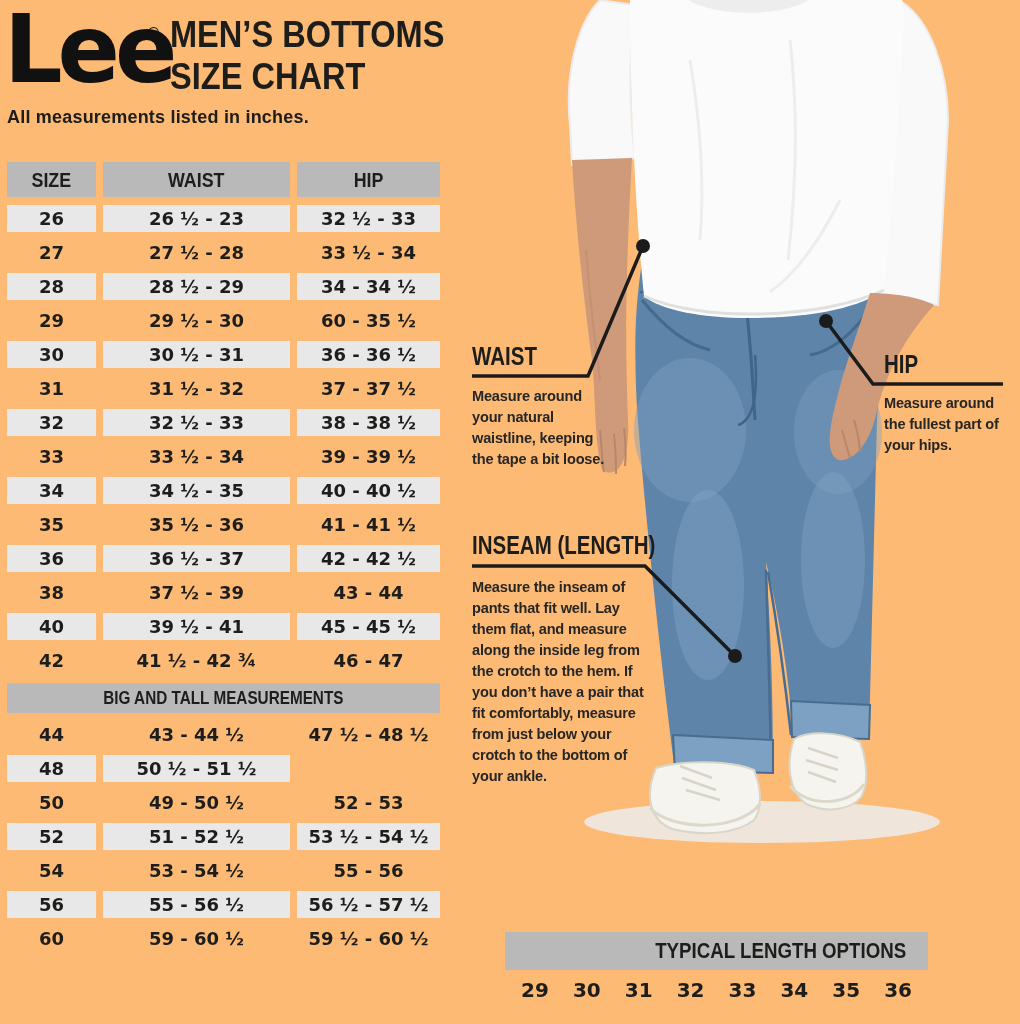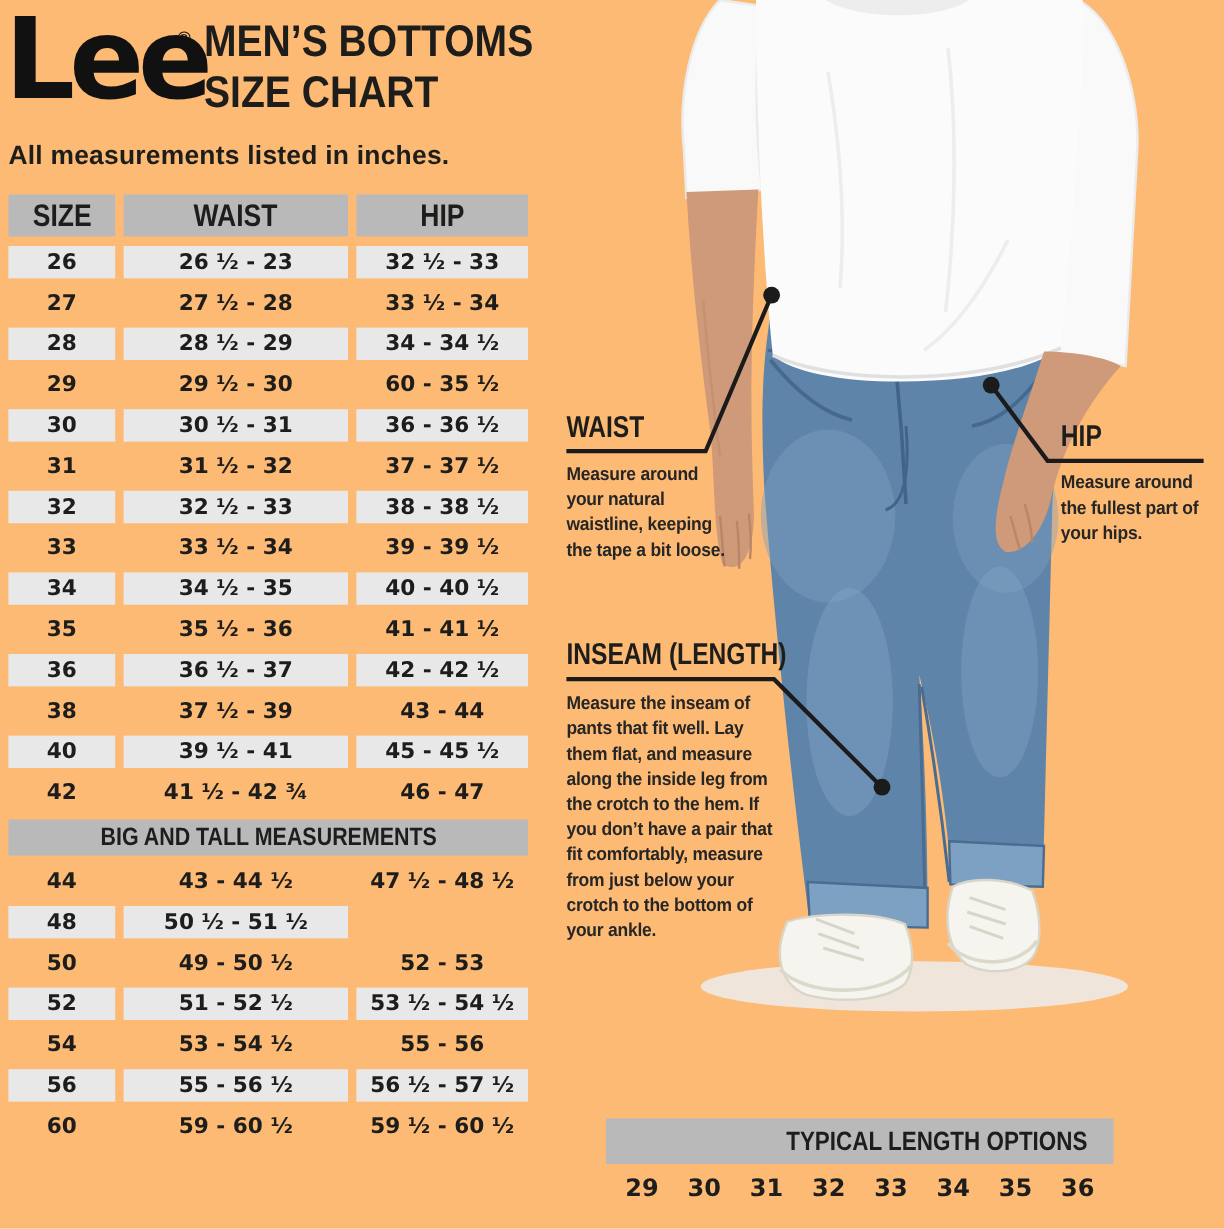--- a/index.html
+++ b/index.html
@@ -6,35 +6,35 @@
   .page{position:relative;width:1020px;height:1024px;background:#fdba74;overflow:hidden;
         font-family:"Liberation Sans",sans-serif;color:#1d1d1b;}
 
   
   .logo{position:absolute;left:4px;top:-4px;font-family:"DejaVu Sans",sans-serif;
         font-weight:bold;font-size:92px;letter-spacing:-5px;color:#111;
         transform:scaleY(1.02);}
   .regmark{position:absolute;left:148px;top:24px;font-size:15px;font-weight:bold;color:#111;}
   .title{position:absolute;left:170px;top:14px;font-weight:bold;font-size:37px;line-height:42px;
          letter-spacing:0;transform:scaleX(.88);transform-origin:left top;white-space:nowrap;}
-  .subtitle{position:absolute;left:7px;top:117px;font-size:22px;font-weight:bold;letter-spacing:.2px;}
+  .subtitle{position:absolute;left:7px;top:107px;font-size:18px;font-weight:bold;letter-spacing:.2px;}
 
   
   .size-table{position:absolute;left:7px;top:162px;width:433px;}
   .t-row{display:grid;grid-template-columns:89px 187px 143px;column-gap:7px;
          height:27px;margin-bottom:7px;}
   .t-row.head{height:35px;margin-bottom:8px;}
   .t-cell{display:flex;align-items:center;justify-content:center;
           font-family:"DejaVu Sans",sans-serif;font-weight:bold;font-size:18px;}
-  .head .t-cell{background:#b9b9b9;font-family:"Liberation Sans",sans-serif;font-size:26px;}
+  .head .t-cell{background:#b9b9b9;font-family:"Liberation Sans",sans-serif;font-size:21px;}
   .head .t-cell span{display:inline-block;transform:scaleX(.85);}
   .rows-regular .t-row:nth-child(odd) .t-cell{background:#e8e8e8;}
   .rows-bigtall .t-row:nth-child(even) .t-cell{background:#e8e8e8;}
   .section-head{height:30px;margin:9px 0 8px 0;background:#b9b9b9;display:flex;
-                align-items:center;justify-content:center;font-weight:bold;font-size:21px;}
+                align-items:center;justify-content:center;font-weight:bold;font-size:18px;}
   .section-head span{display:inline-block;transform:scaleX(.85);white-space:nowrap;}
 
   
   .ann-head{position:absolute;font-weight:bold;font-size:25px;transform:scaleX(.82);
             transform-origin:left top;white-space:nowrap;letter-spacing:0;}
   .ann-body{position:absolute;font-weight:bold;font-size:15.5px;line-height:21px;
             transform:scaleX(.94);transform-origin:left top;letter-spacing:-.2px;color:#262626;}
   .waist-head{left:472px;top:342px;}
   .waist-body{left:472px;top:385px;width:146px;}
   .hip-head{left:884px;top:350px;}

